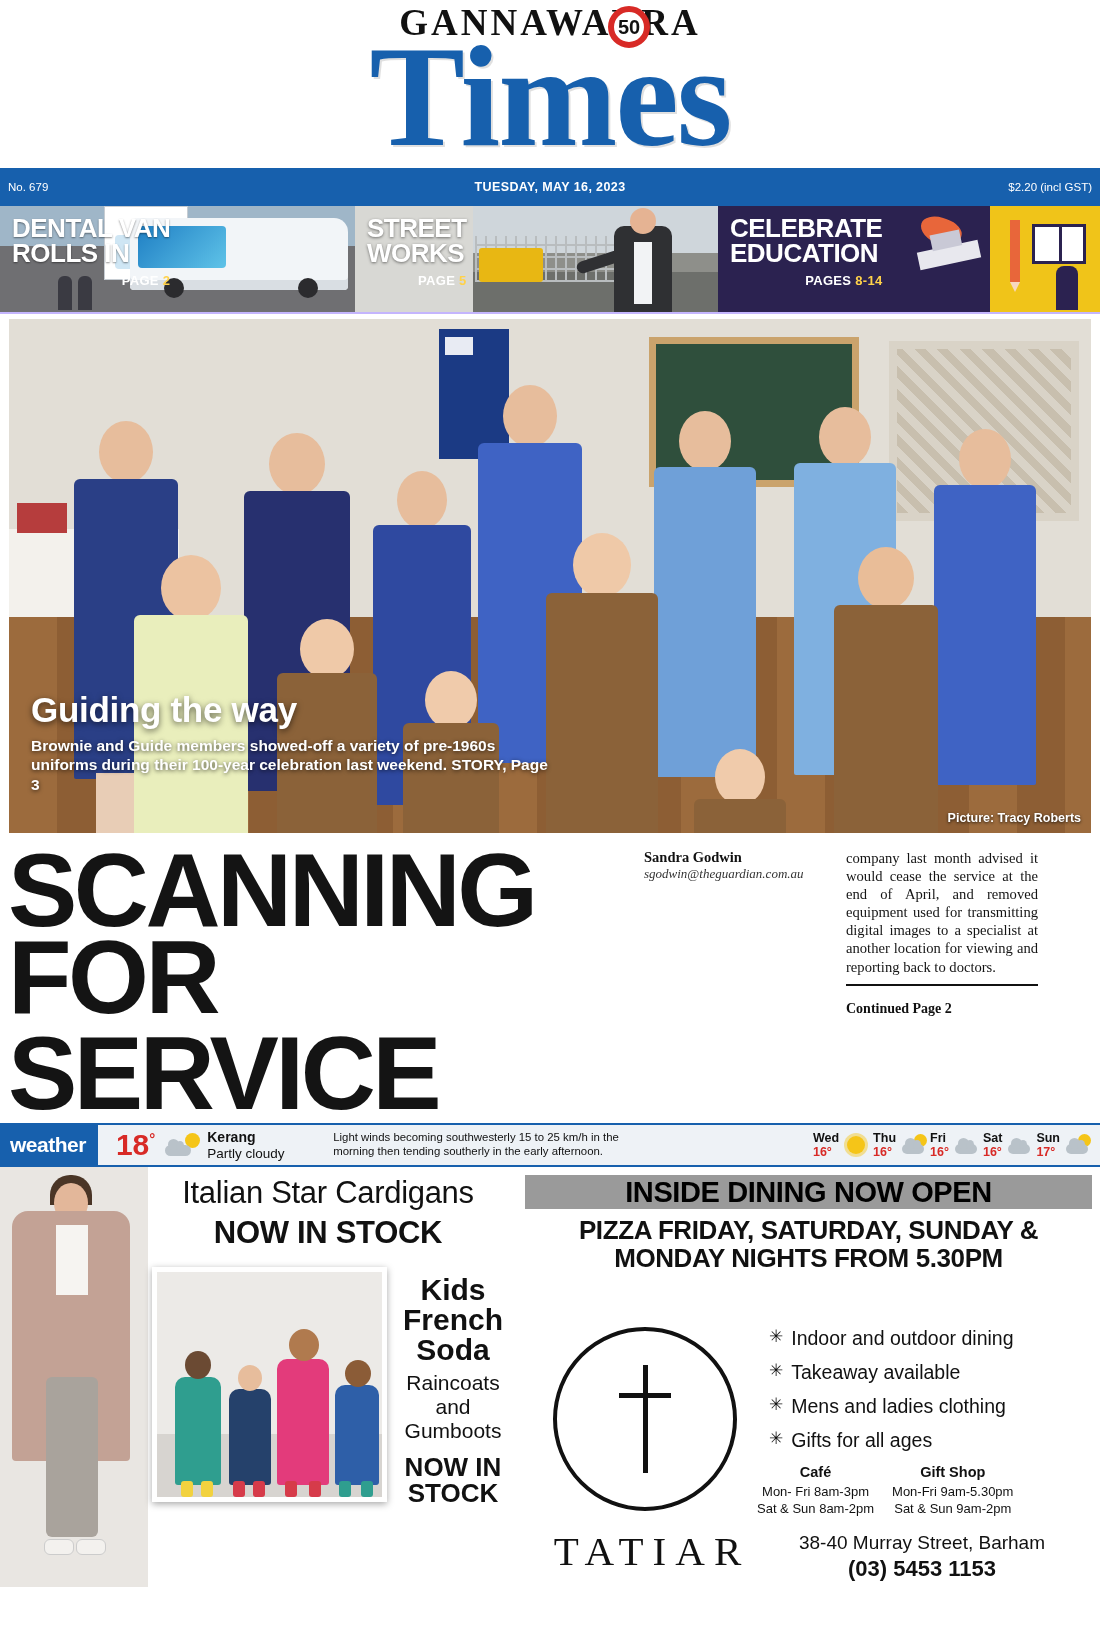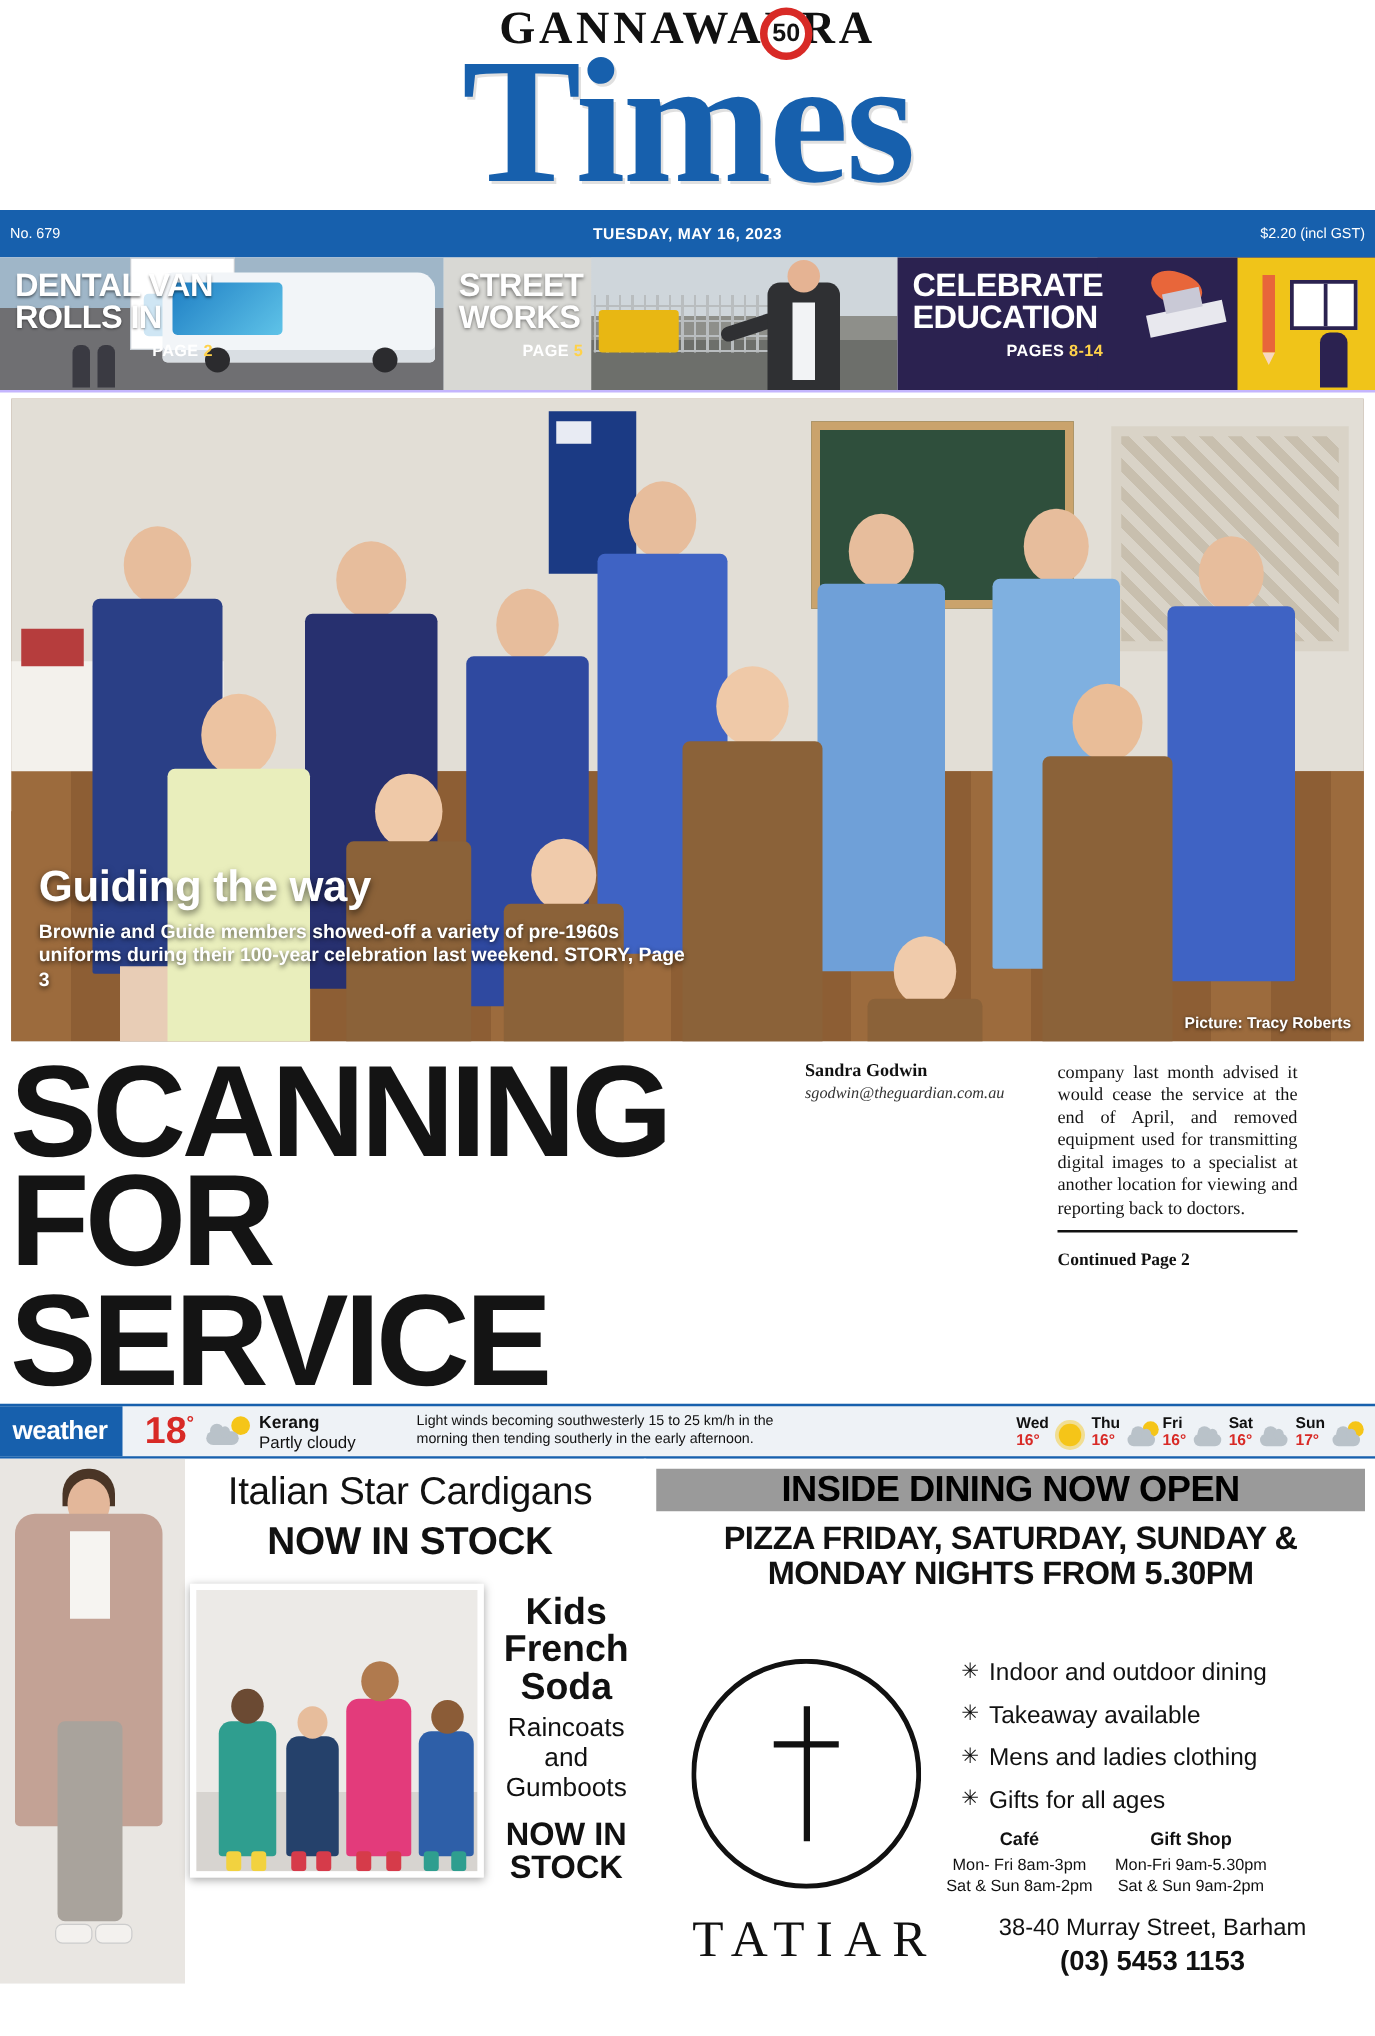--- a/index.html
+++ b/index.html
@@ -261,21 +261,21 @@
     background: #1760ad; color: #fff; font-weight: bold; font-size: 21px;
     height: 100%; display:flex; align-items:center; padding: 0 12px 0 10px; letter-spacing:-0.5px;
   }
   .wx-temp { color:#d82a26; font-weight:bold; font-size: 30px; padding: 0 4px 0 18px; }
   .wx-temp sup { font-size: 15px; }
   .wx-icon-now { width: 40px; height: 28px; position: relative; margin: 0 4px; }
   .wx-town { font-size: 13.5px; line-height: 1.15; color:#111; width: 120px; }
   .wx-town b { font-weight: bold; font-size: 14px; }
   .wx-desc { font-size: 11.4px; line-height: 1.2; color:#111; width: 300px; padding-left: 6px; }
   .wx-days { display:flex; gap: 2px; margin-left: auto; padding-right: 8px; }
-  .wx-day { display:flex; align-items:flex-end; gap:2px; }
+  .wx-day { display:flex; align-items:center; gap:2px; }
   .wx-day .dd { font-size: 12.5px; font-weight: bold; color:#111; line-height:1.05; }
   .wx-day .dt { font-size: 12.5px; font-weight: bold; color:#d82a26; }
   .wx-gly { width: 30px; height: 22px; position: relative; }
 
   
   .cloud { position:absolute; left:4px; bottom:2px; width:22px; height:10px; background:#b9c2c9; border-radius:6px; }
   .cloud:before{content:"";position:absolute;left:3px;top:-6px;width:11px;height:11px;background:#b9c2c9;border-radius:50%;}
   .cloud:after{content:"";position:absolute;left:11px;top:-4px;width:8px;height:9px;background:#b9c2c9;border-radius:50%;}
   .sun { position:absolute; right:1px; top:0; width:13px; height:13px; border-radius:50%; background:#f5c518; }
   .sun-big { position:absolute; left:6px; top:2px; width:18px; height:18px; border-radius:50%; background:#f5c518;

